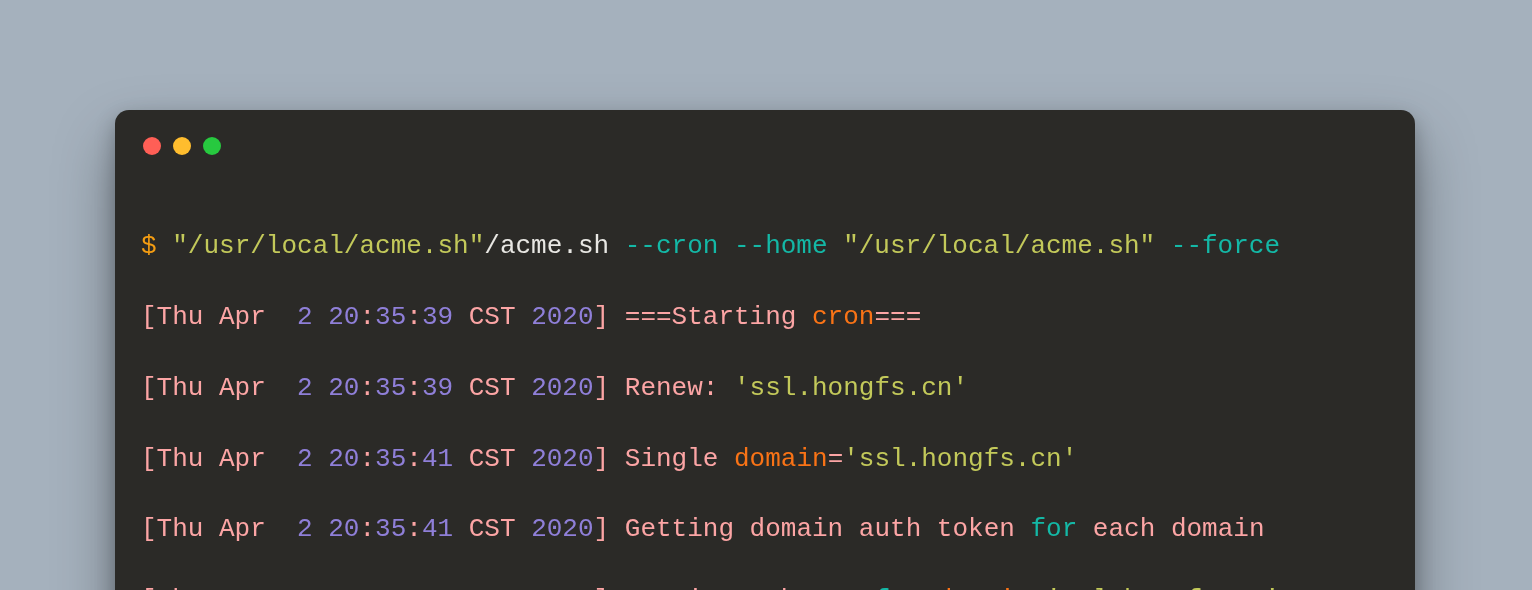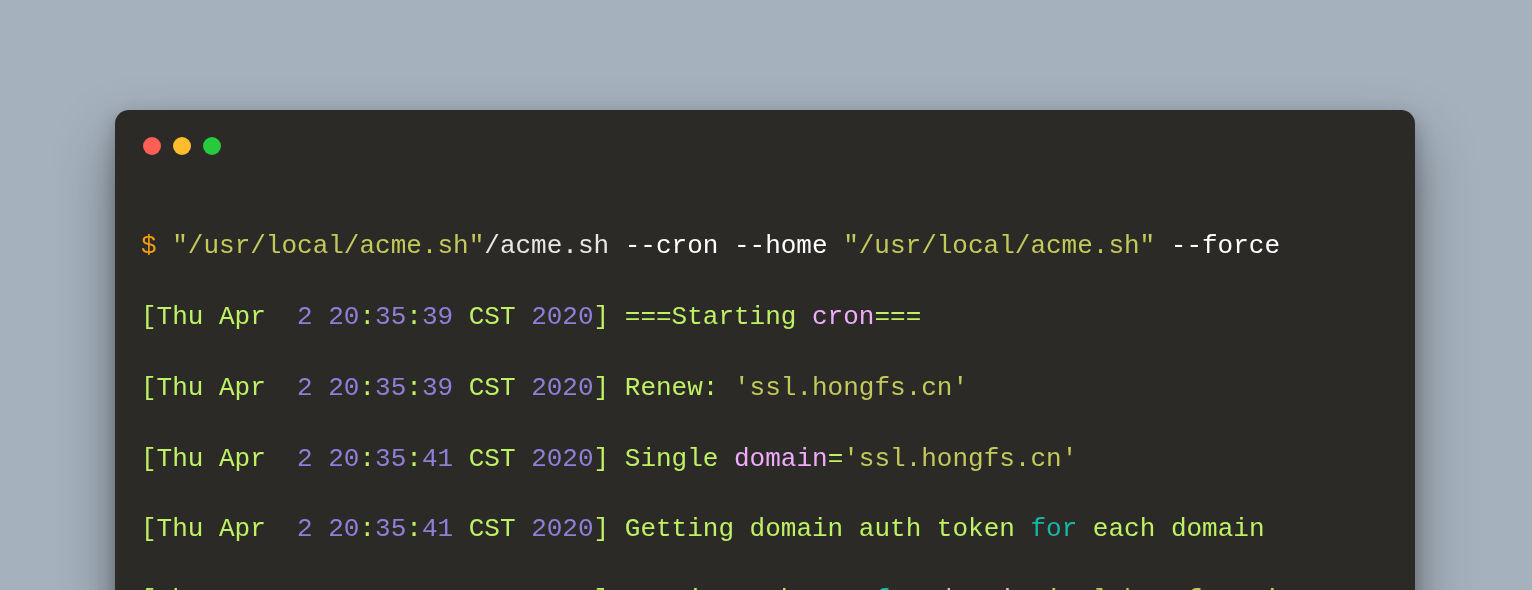--- a/index.html
+++ b/index.html
@@ -42,24 +42,24 @@
   .dot.green{background:#27c93f;}
   .content{
     font-size:26px;
     line-height:1.36;
     white-space:pre;
     letter-spacing:0px;
   }
   .c-prompt{color:#f39c12;}
   .c-string{color:#c3c95a;}
   .c-plain{color:#e8e7e3;margin-top:40px;}
-  .c-flag{color:#ffffff;}
-  .c-white{color:#bef264;}
+  .c-flag{color:#14b8a6;}
+  .c-white{color:#fca5a5;}
   .c-num{color:#8f7fd8;}
-  .c-kw{color:#f0abfc;text-align:right;}
+  .c-kw{color:#f97316;text-align:right;}
   .c-for{color:#14b8a6;}
   .line{display:block;}
 </style>
 </head>
 <body>
 
 <div class="stage">
   <div class="terminal">
     <div class="titlebar">
       <div class="dot red"></div>

